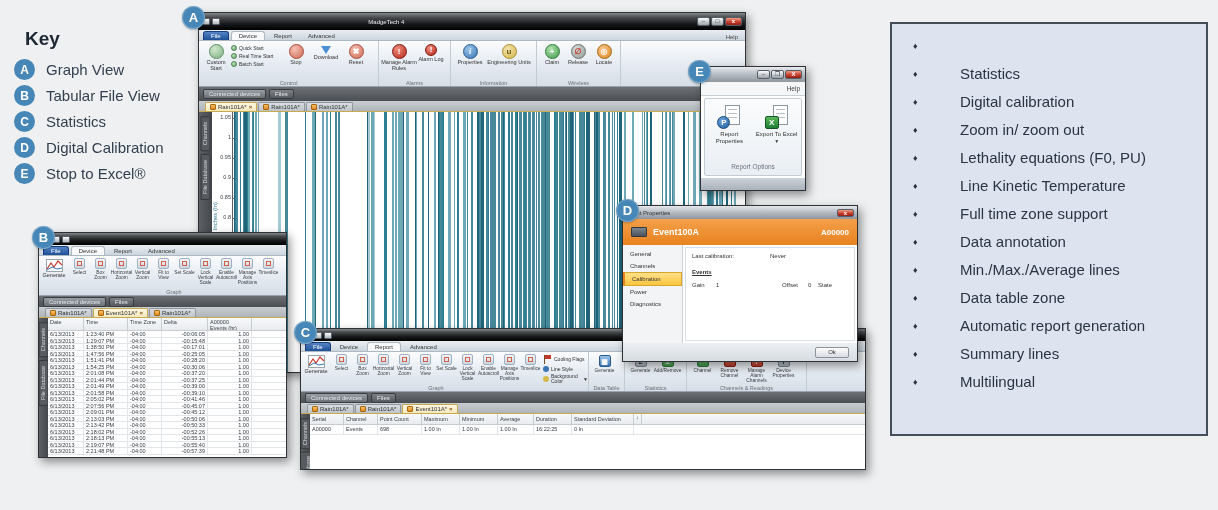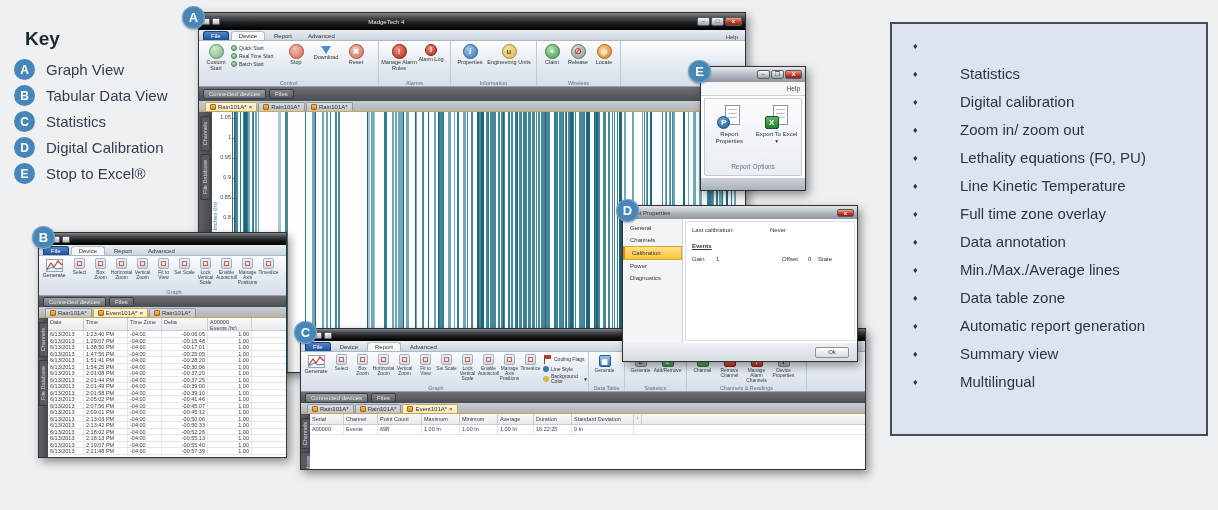--- a/index.html
+++ b/index.html
@@ -174,21 +174,21 @@
 
   <div class="key">
     <div class="ktitle">Key</div>
     <div id="key-items">
         <div class="kitem">
           <span class="kbadge">A</span>
           <span class="klabel">Graph View</span>
         </div>
         <div class="kitem">
           <span class="kbadge">B</span>
-          <span class="klabel">Tabular Data View</span>
+          <span class="klabel">Tabular File View</span>
         </div>
         <div class="kitem">
           <span class="kbadge">C</span>
           <span class="klabel">Statistics</span>
         </div>
         <div class="kitem">
           <span class="kbadge">D</span>
           <span class="klabel">Digital Calibration</span>
         </div>
         <div class="kitem">
@@ -218,41 +218,41 @@
         <div class="fitem">
           <span class="bullet">♦</span>
           <span class="ftext">Lethality equations (F0, PU)</span>
         </div>
         <div class="fitem">
           <span class="bullet">♦</span>
           <span class="ftext">Line Kinetic Temperature</span>
         </div>
         <div class="fitem">
           <span class="bullet">♦</span>
-          <span class="ftext">Full time zone overlay</span>
+          <span class="ftext">Full time zone support</span>
         </div>
         <div class="fitem">
           <span class="bullet">♦</span>
           <span class="ftext">Data annotation</span>
         </div>
         <div class="fitem">
           <span class="bullet">♦</span>
           <span class="ftext">Min./Max./Average lines</span>
         </div>
         <div class="fitem">
           <span class="bullet">♦</span>
           <span class="ftext">Data table zone</span>
         </div>
         <div class="fitem">
           <span class="bullet">♦</span>
           <span class="ftext">Automatic report generation</span>
         </div>
         <div class="fitem">
           <span class="bullet">♦</span>
-          <span class="ftext">Summary view</span>
+          <span class="ftext">Summary lines</span>
         </div>
         <div class="fitem">
           <span class="bullet">♦</span>
           <span class="ftext">Multilingual</span>
         </div>
       </div>
   </div>
 
   <div class="win" id="win-a" style="left:198px;top:12px;width:548px;height:361px;z-index:10">
     <div class="titlebar" style="height:17px">
@@ -1032,20 +1032,25 @@
     </div>
   </div>
 
   <div class="win" id="win-d" style="left:622px;top:205px;width:236px;height:157px;z-index:30">
     <div class="titlebar" style="height:13px;background:linear-gradient(#e4e8ec,#b3bac2 50%,#8e969e)">
       <span class="dtitle">Event Properties</span>
       <span class="winctrl">
         <span class="wbtn close" style="height:8px">x</span>
       </span>
     </div>
+    <div class="dhead" style="height:26px">
+      <span class="devico"></span>
+      <span class="dname">Event100A</span>
+      <span class="dserial">A00000</span>
+    </div>
     <div class="dbody">
       <div class="dnav" id="d-nav">
           <div class="nitem">General</div>
           <div class="nitem">Channels</div>
           <div class="nitem active">Calibration</div>
           <div class="nitem">Power</div>
           <div class="nitem">Diagnostics</div>
         </div>
       <div class="dcontent">
         <span style="position:absolute;left:6px;top:5px">Last calibration:</span>

